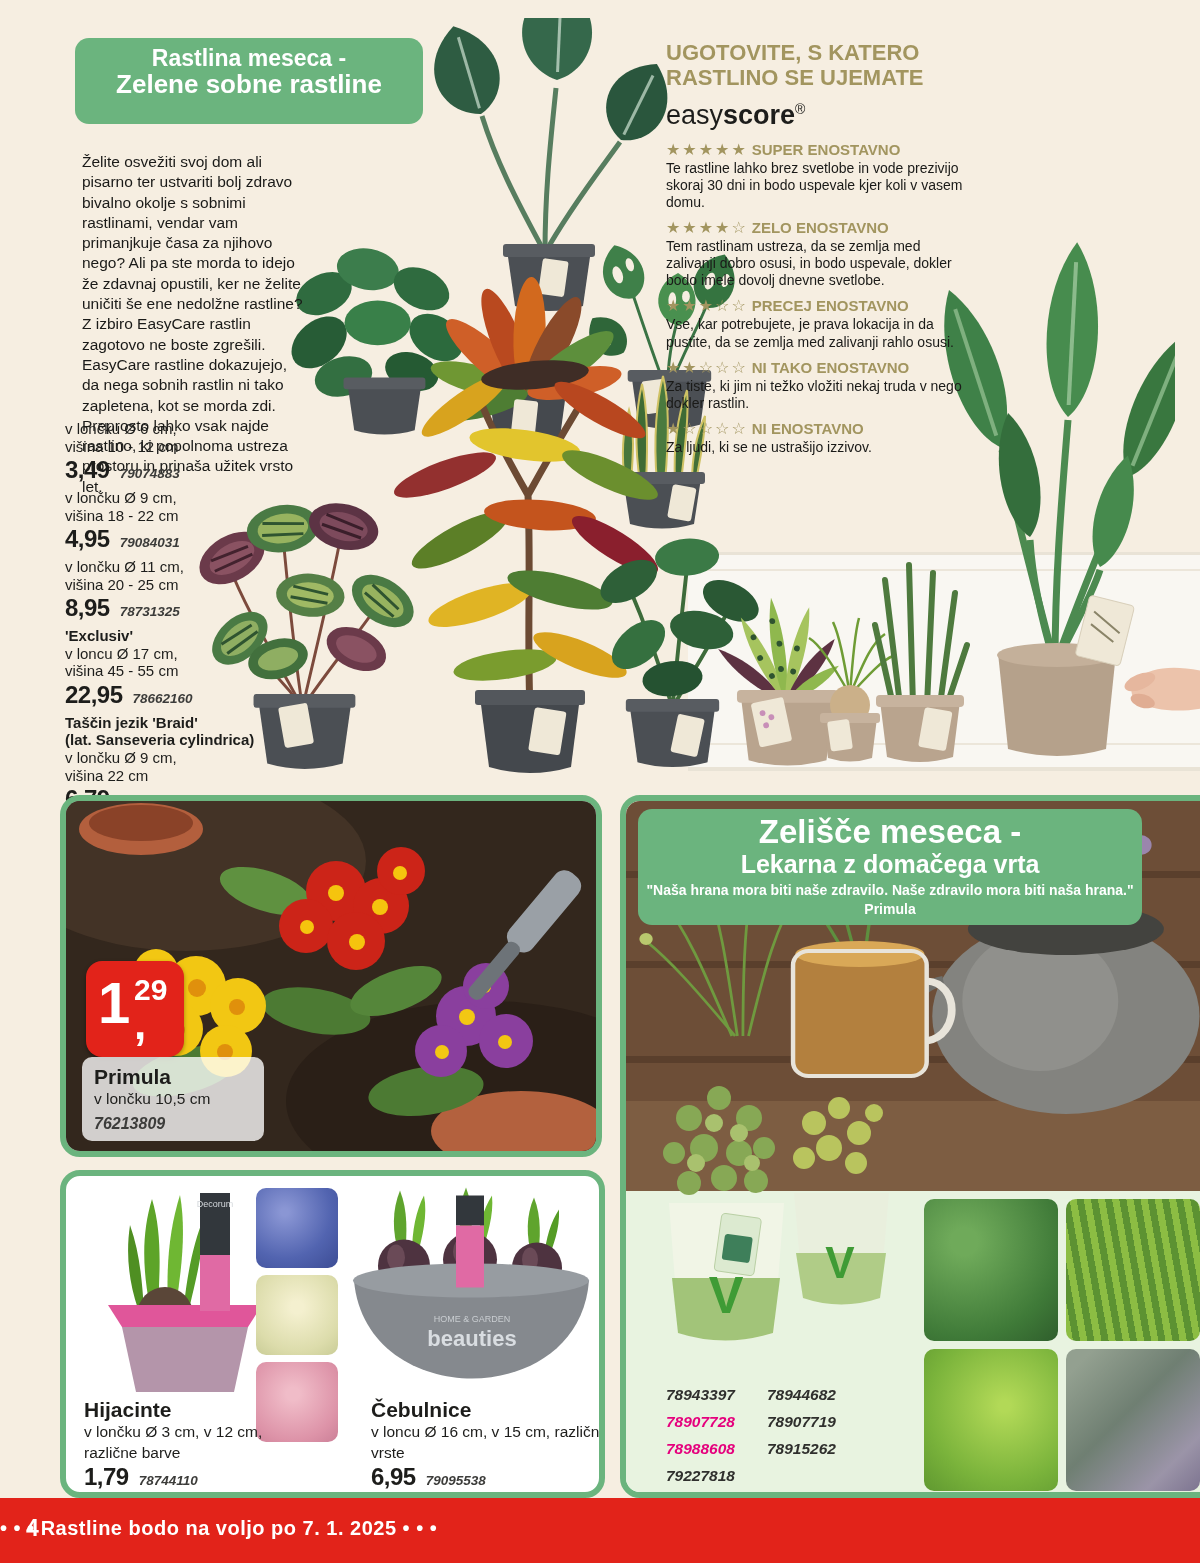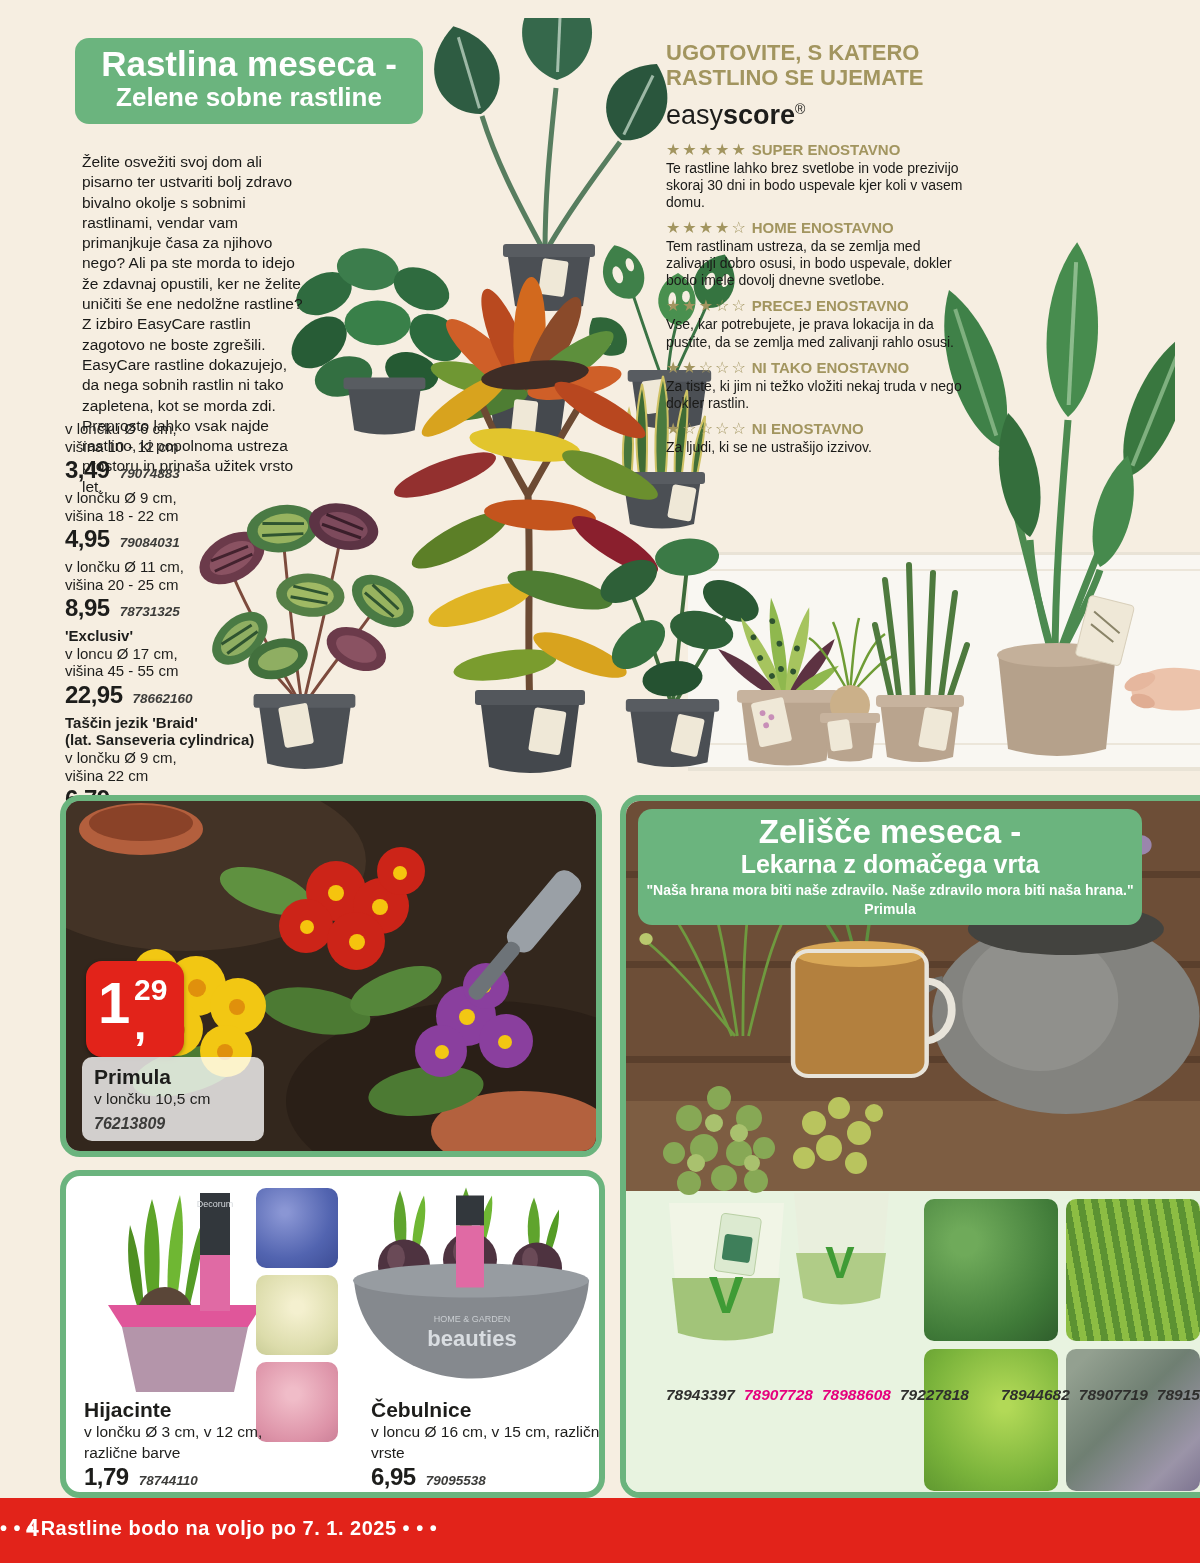--- a/index.html
+++ b/index.html
@@ -6,21 +6,21 @@
     --green:#6bb47e; --olive:#a2955f; --red:#e2231a; --magenta:#e5007d;
     --cream:#f6eee1; --dark:#1d1d1b; --lightgreen:#e8f3e0;
   }
   html,body{margin:0;padding:0;}
   .page{position:relative;width:1200px;height:1563px;background:var(--cream);
         font-family:"Liberation Sans",sans-serif;color:var(--dark);overflow:hidden;}
   .abs{position:absolute;}
   
   .title-box{left:75px;top:38px;width:348px;height:86px;background:var(--green);
              border-radius:14px;color:#fff;text-align:center;padding-top:8px;box-sizing:border-box;}
-  .title-box .t1{font-size:35px;font-weight:bold;line-height:1.05;}
+  .title-box .t1{font-size:23px;font-weight:bold;line-height:1.05;}
   .title-box .t2{font-size:26px;font-weight:bold;line-height:1.15;}
   .intro{left:82px;top:152px;width:225px;font-size:15.5px;line-height:1.31;color:#1a1a18;}
   
   .pricelist{left:65px;top:420px;width:215px;}
   .offer{margin-bottom:5px;}
   .offer .nm{font-weight:bold;font-size:15px;line-height:1.17;}
   .offer .dl{font-size:15px;line-height:1.17;}
   .price-row{display:flex;align-items:baseline;gap:10px;margin-top:1px;}
   .price{font-size:24px;font-weight:bold;letter-spacing:-0.5px;}
   .sku{font-style:italic;font-size:13.5px;color:#3c3c3a;font-weight:bold;}
@@ -73,21 +73,21 @@
   .herb-head .q{font-size:14px;font-weight:bold;margin-top:4px;}
   .herb-head .a{font-size:14px;font-weight:bold;margin-top:3px;}
   .herb-grid{position:absolute;right:14px;top:398px;width:276px;height:292px;
              display:grid;grid-template-columns:1fr 1fr;grid-template-rows:1fr 1fr;gap:8px;}
   .tile{border-radius:10px;}
   .tile.mint{background:radial-gradient(circle at 30% 30%,#6faa5a 10%,#3f7a38 70%,#2f5e2c);}
   .tile.rosemary{background:repeating-linear-gradient(80deg,#8cbd43 0 7px,#5c9232 7px 14px),#6aa238;}
   .tile.balm{background:radial-gradient(circle at 60% 40%,#b2d957 5%,#7ab33b 65%,#5f9830);}
   .tile.sage{background:linear-gradient(135deg,#93a090 10%,#6f7f72 45%,#9b94a8 80%,#7d7490);}
   .herb-skus{position:absolute;left:40px;top:585px;display:flex;gap:32px;}
-  .herb-skus .col{display:flex;gap:9px;}
+  .herb-skus .col{display:flex;flex-direction:column;gap:9px;}
   .herb-skus span{font-style:italic;font-weight:bold;font-size:15.5px;color:#2f2f2d;}
   .herb-skus span.hl{color:var(--magenta);}
   
   .mini-tiles{position:absolute;left:190px;top:12px;width:82px;display:flex;flex-direction:column;gap:7px;}
   .mini-tiles .tile{height:80px;}
   .tile.blue{background:radial-gradient(circle at 35% 30%,#8a96d4 5%,#5264b0 60%,#3c4c94);}
   .tile.creamf{background:radial-gradient(circle at 50% 40%,#f4f0cf 10%,#dcdcab 70%,#c9cc96);}
   .tile.pinkf{background:radial-gradient(circle at 45% 40%,#f0bcc8 10%,#dd93a8 70%,#cb7f97);}
   .prod-text{position:absolute;width:260px;}
   .prod-text .nm{font-size:21px;font-weight:bold;line-height:1.1;}
@@ -462,21 +462,21 @@
   </div>
   <div class="abs easyscore">
     <span class="l">easy</span><span class="b">score</span><sup>®</sup>
   </div>
   <div class="abs ratings">
     <div class="rating">
       <div><span class="stars">★★★★★</span><span class="lbl">SUPER ENOSTAVNO</span></div>
       <div class="txt">Te rastline lahko brez svetlobe in vode prezivijo skoraj 30 dni in bodo uspevale kjer koli v vasem domu.</div>
     </div>
     <div class="rating">
-      <div><span class="stars">★★★★☆</span><span class="lbl">HOME ENOSTAVNO</span></div>
+      <div><span class="stars">★★★★☆</span><span class="lbl">ZELO ENOSTAVNO</span></div>
       <div class="txt">Tem rastlinam ustreza, da se zemlja med zalivanji dobro osusi, in bodo uspevale, dokler bodo imele dovolj dnevne svetlobe.</div>
     </div>
     <div class="rating">
       <div><span class="stars">★★★☆☆</span><span class="lbl">PRECEJ ENOSTAVNO</span></div>
       <div class="txt">Vse, kar potrebujete, je prava lokacija in da pustite, da se zemlja med zalivanji rahlo osusi.</div>
     </div>
     <div class="rating">
       <div><span class="stars">★★☆☆☆</span><span class="lbl">NI TAKO ENOSTAVNO</span></div>
       <div class="txt">Za tiste, ki jim ni težko vložiti nekaj truda v nego dokler rastlin.</div>
     </div>

